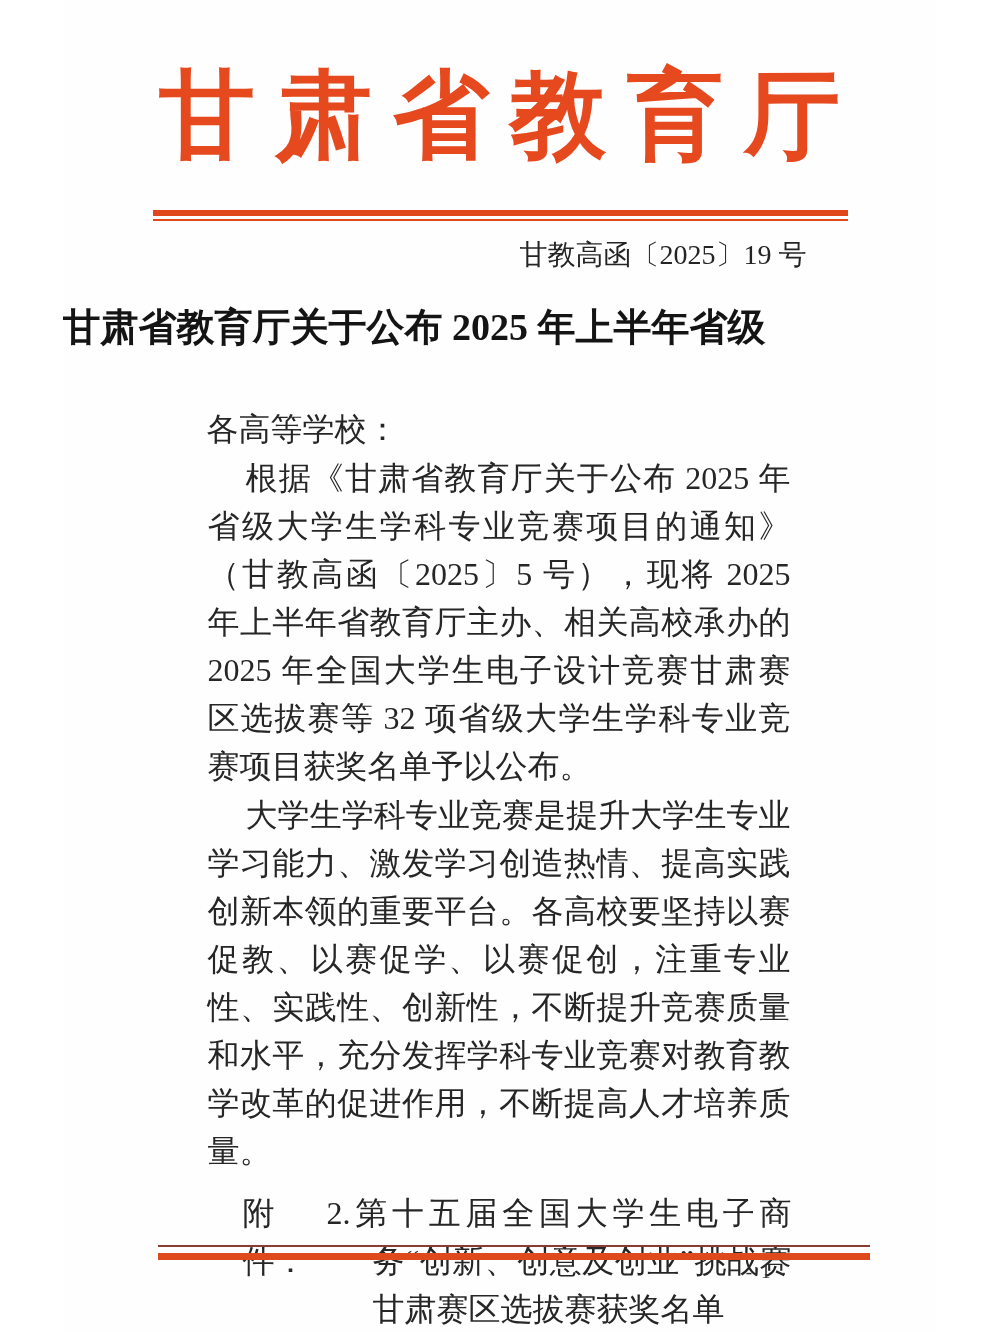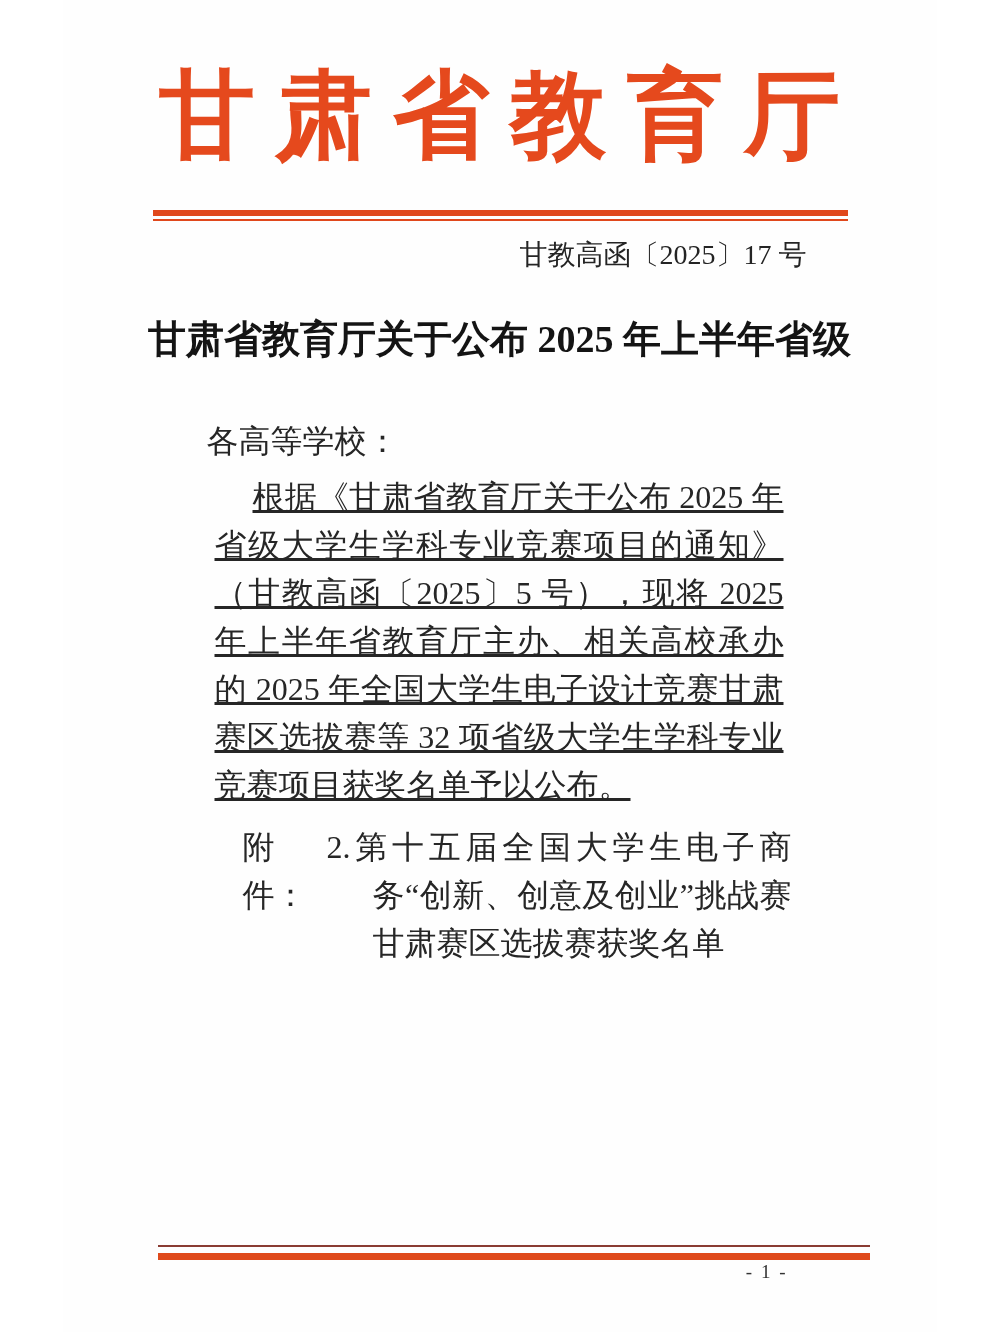--- a/index.html
+++ b/index.html
@@ -34,39 +34,38 @@
   .doc-number{
     margin-top:17px;
     padding-right:130px;
     text-align:right;
     font-size:28px;
     line-height:33px;
     color:#242424;
   }
   
   .doc-title{
-    margin-top:44px;
-    text-align:center;
+    margin-top:32px;
     font-weight:bold;
     color:#141414;
     font-size:38px;
     line-height:48px;
   }
   
   .body-text{
     margin-top:54px;
     padding:0 145px 0 144px;   
     font-size:32px;
     line-height:48px;
     color:#262626;
     text-align:justify;
     text-justify:inter-ideograph;
   }
   .salutation{text-indent:0;}
-  .para{text-indent:38px;margin:8px;text-decoration:underline;}
+  .para{text-indent:38px;margin:1px;}
   
   .attachment-block{
     display:flex;
     margin-top:14px;
     padding-left:36px;
   }
   .attachment-label{flex:0 0 84px;}
   .attachment-items{flex:1;}
   .attach-item{
     padding-left:46px;
@@ -96,29 +95,30 @@
 
 <div class="page" style="--header-red: #e5491d; --rule-red: #e0481c; --footer-thin: #8a3c33; --footer-thick: #df4a1c;">
 
   <div class="agency-name">甘肃省教育厅</div>
 
   <div class="header-rule">
     <div class="thick"></div>
     <div class="thin"></div>
   </div>
 
-  <div class="doc-number">甘教高函〔2025〕17 号</div>
+  <div class="doc-number">甘教高函〔2025〕19 号</div>
 
   <div class="doc-title">
     <div>甘肃省教育厅关于公布 2025 年上半年省级</div>
   </div>
 
   <div class="body-text">
     <div class="salutation">各高等学校：</div>
     <p class="para">根据《甘肃省教育厅关于公布 2025 年省级大学生学科专业竞赛项目的通知》（甘教高函〔2025〕5 号），现将 2025 年上半年省教育厅主办、相关高校承办的 2025 年全国大学生电子设计竞赛甘肃赛区选拔赛等 32 项省级大学生学科专业竞赛项目获奖名单予以公布。</p>
+    <p class="para">大学生学科专业竞赛是提升大学生专业学习能力、激发学习创造热情、提高实践创新本领的重要平台。各高校要坚持以赛促教、以赛促学、以赛促创，注重专业性、实践性、创新性，不断提升竞赛质量和水平，充分发挥学科专业竞赛对教育教学改革的促进作用，不断提高人才培养质量。</p>
 
     <div class="attachment-block">
       <div class="attachment-label">附件：</div>
       <div class="attachment-items">
         <div class="attach-item">2.第十五届全国大学生电子商务“创新、创意及创业”挑战赛甘肃赛区选拔赛获奖名单</div>
       </div>
     </div>
   </div>
 
   <div class="footer-rules">

